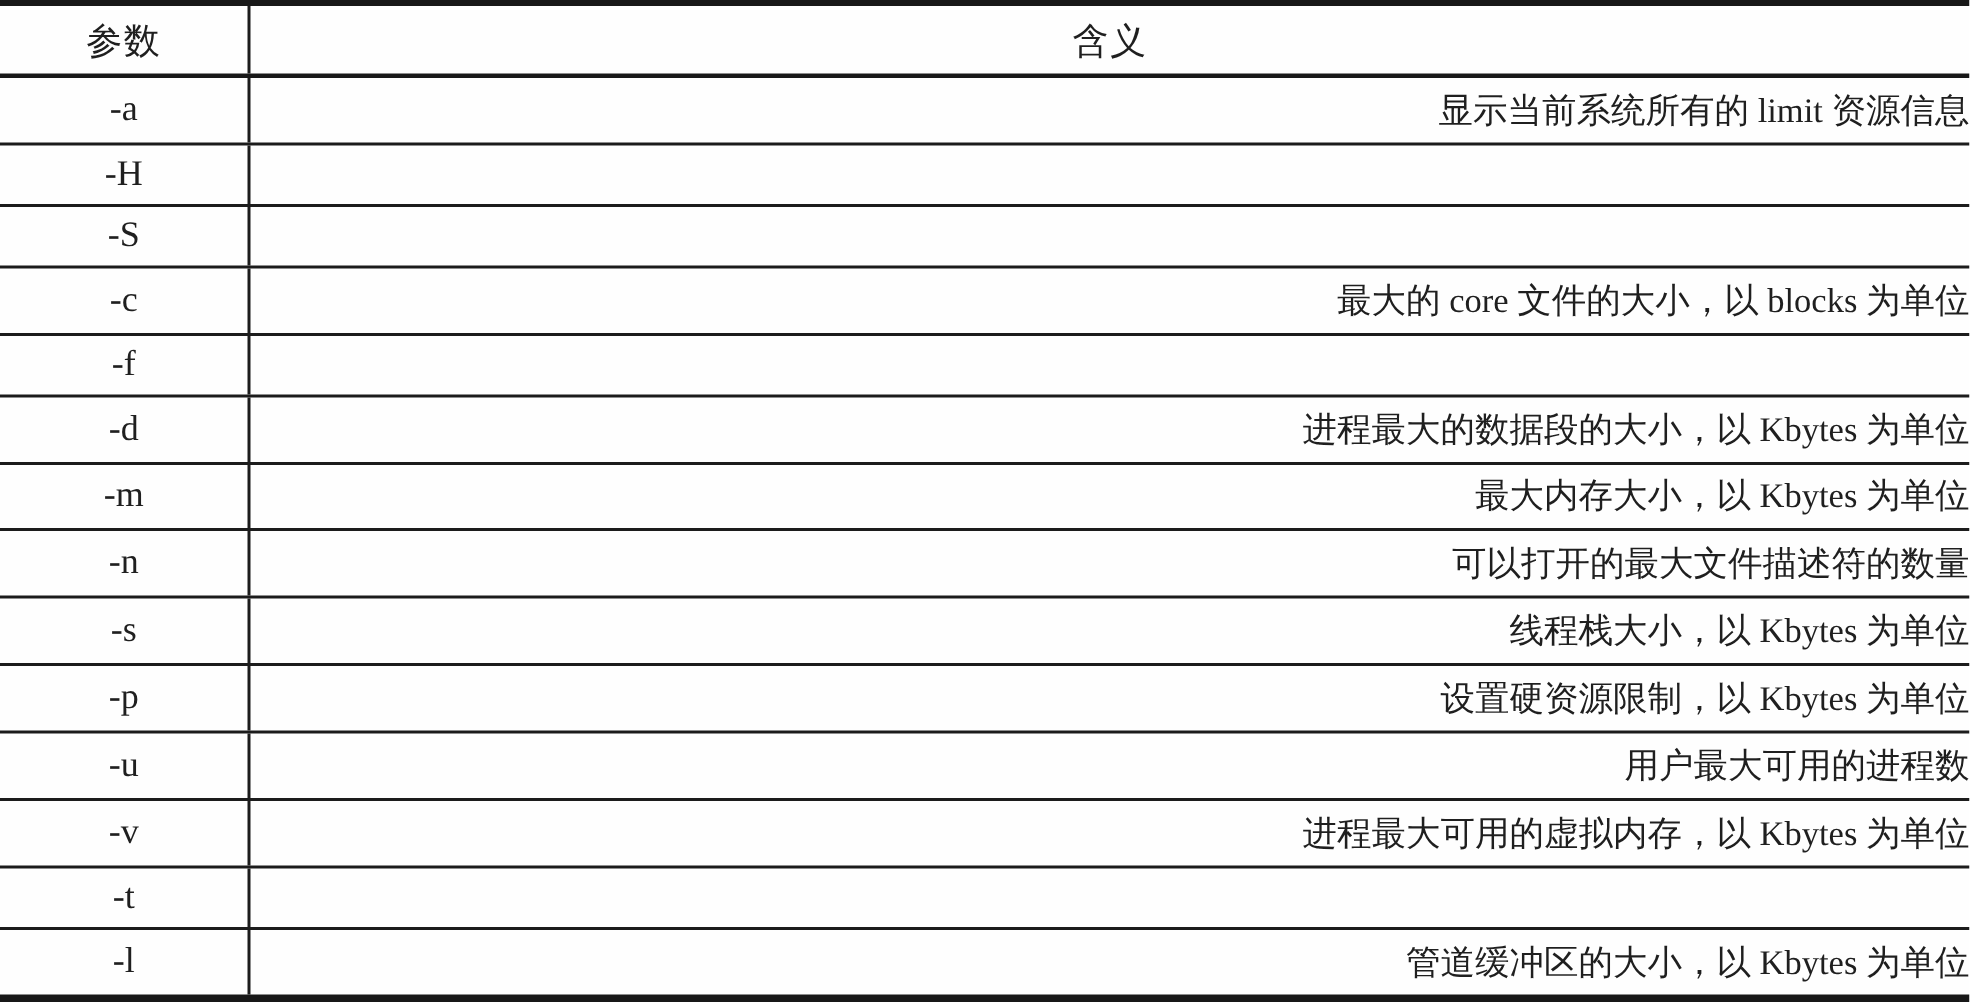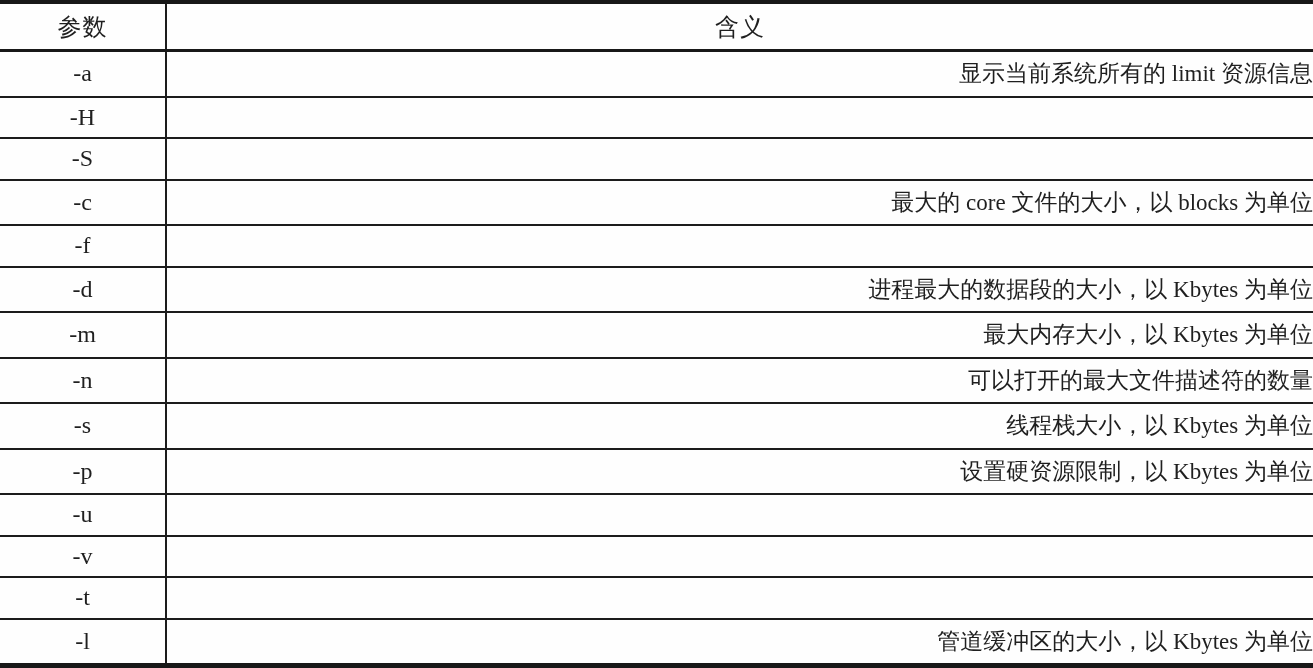--- a/index.html
+++ b/index.html
@@ -164,25 +164,31 @@
     </div>
     <div class="cell meaning-col">
       <span class="txt meaning-text">设置硬资源限制，以 Kbytes 为单位</span>
     </div>
   </div>
 
   <div class="row data-row">
     <div class="cell param-col">
       <span class="txt param-text">-u</span>
     </div>
+    <div class="cell meaning-col">
+      <span class="txt meaning-text">用户最大可用的进程数</span>
+    </div>
   </div>
 
   <div class="row data-row">
     <div class="cell param-col">
       <span class="txt param-text">-v</span>
+    </div>
+    <div class="cell meaning-col">
+      <span class="txt meaning-text">进程最大可用的虚拟内存，以 Kbytes 为单位</span>
     </div>
   </div>
 
   <div class="row data-row">
     <div class="cell param-col">
       <span class="txt param-text">-t</span>
     </div>
   </div>
 
   <div class="row data-row">

